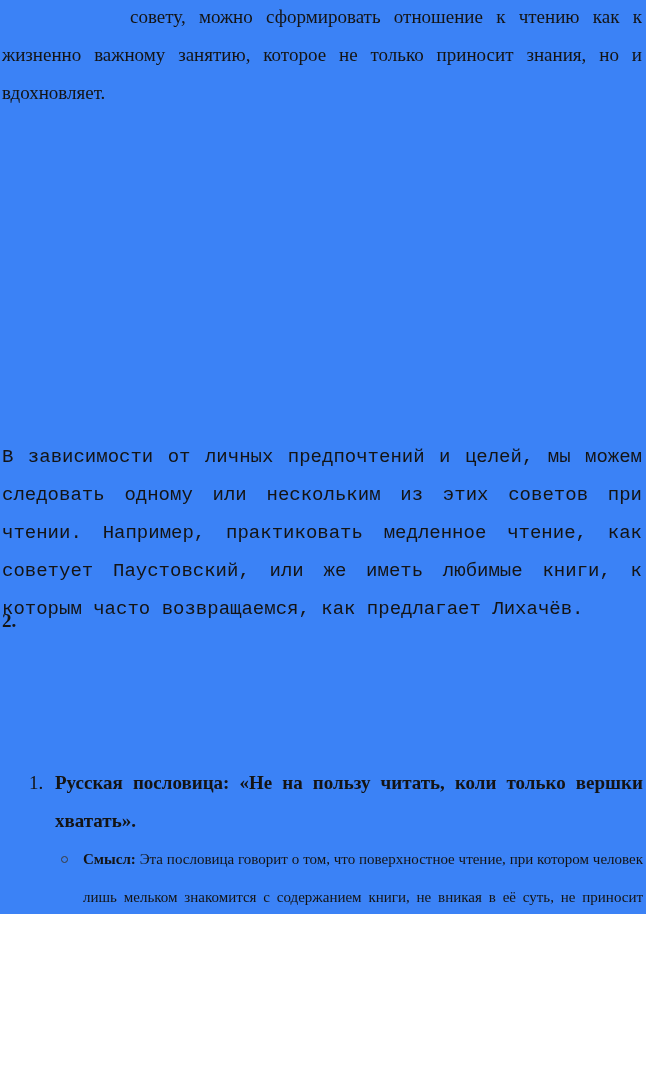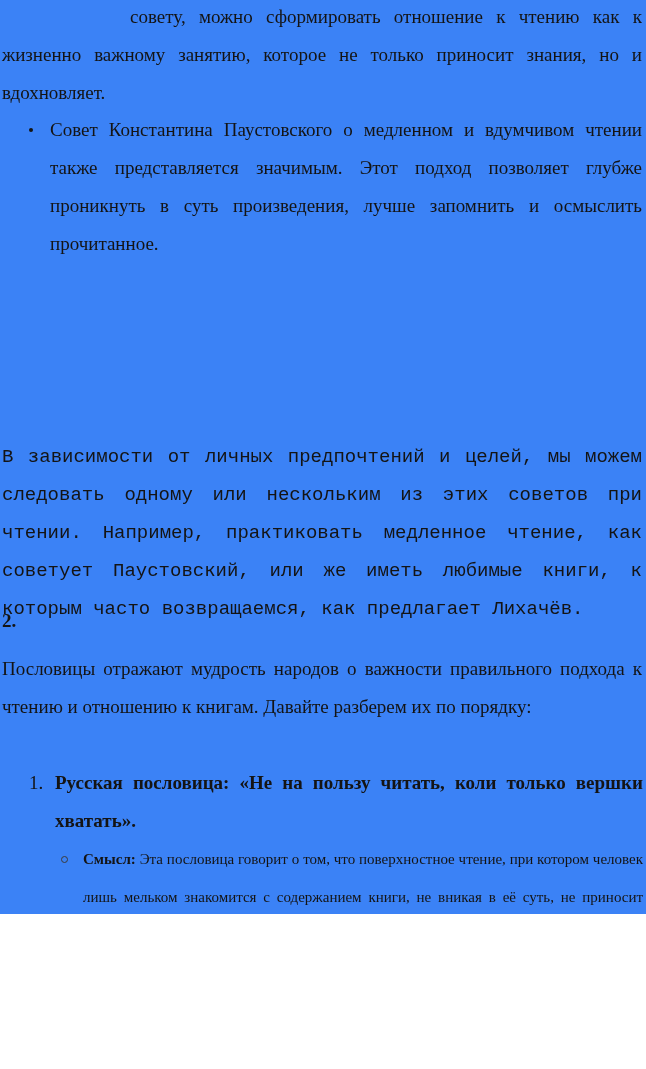--- a/index.html
+++ b/index.html
@@ -191,31 +191,26 @@
     line-height: 1;
   }
 </style>
 </head>
 <body>
 
 <div class="page">
 
   <p class="para col-full last-line-left" style="top:-2px; text-indent:128px;">совету, можно сформировать отношение к чтению как к жизненно важному занятию, которое не только приносит знания, но и вдохновляет.</p>
 
-  <div class="bullet-item" style="top:111px;">
-    <span class="bullet-marker"><span class="dot"></span></span>
-    <span>Совет Константина Паустовского о медленном и вдумчивом чтении также представляется значимым. Этот подход позволяет глубже проникнуть в суть произведения, лучше запомнить и осмыслить прочитанное.</span>
-  </div>
 
 
   <p class="para col-full last-line-left" style="top:438px;font-family:Liberation Mono, monospace;">В зависимости от личных предпочтений и целей, мы можем следовать одному или нескольким из этих советов при чтении. Например, практиковать медленное чтение, как советует Паустовский, или же иметь любимые книги, к которым часто возвращаемся, как предлагает Лихачёв.</p>
 
   <div class="section-num" style="top:602px;">2.</div>
 
-  <p class="para col-full last-line-left" style="top:650px;">Пословицы отражают мудрость народов о важности правильного подхода к чтению и отношению к книгам. Давайте разберем их по порядку:</p>
 
   <div class="num-item" style="top:764px;">
     <span class="num-marker">1.</span>
     <span>Русская пословица: «Не на пользу читать, коли только вершки хватать».</span>
   </div>
 
   <div class="sub-item" style="top:840px;">
     <span class="sub-marker"><span class="ring"></span></span>
     <span class="b">Смысл:</span><span> Эта пословица говорит о том, что поверхностное чтение, при котором человек лишь мельком знакомится с содержанием книги, не вникая в её суть, не приносит пользы. Настоящее понимание и знания приходят только тогда, когда читатель глубоко погружается в текст и пытается разобраться во всех его аспектах.</span>
   </div>

